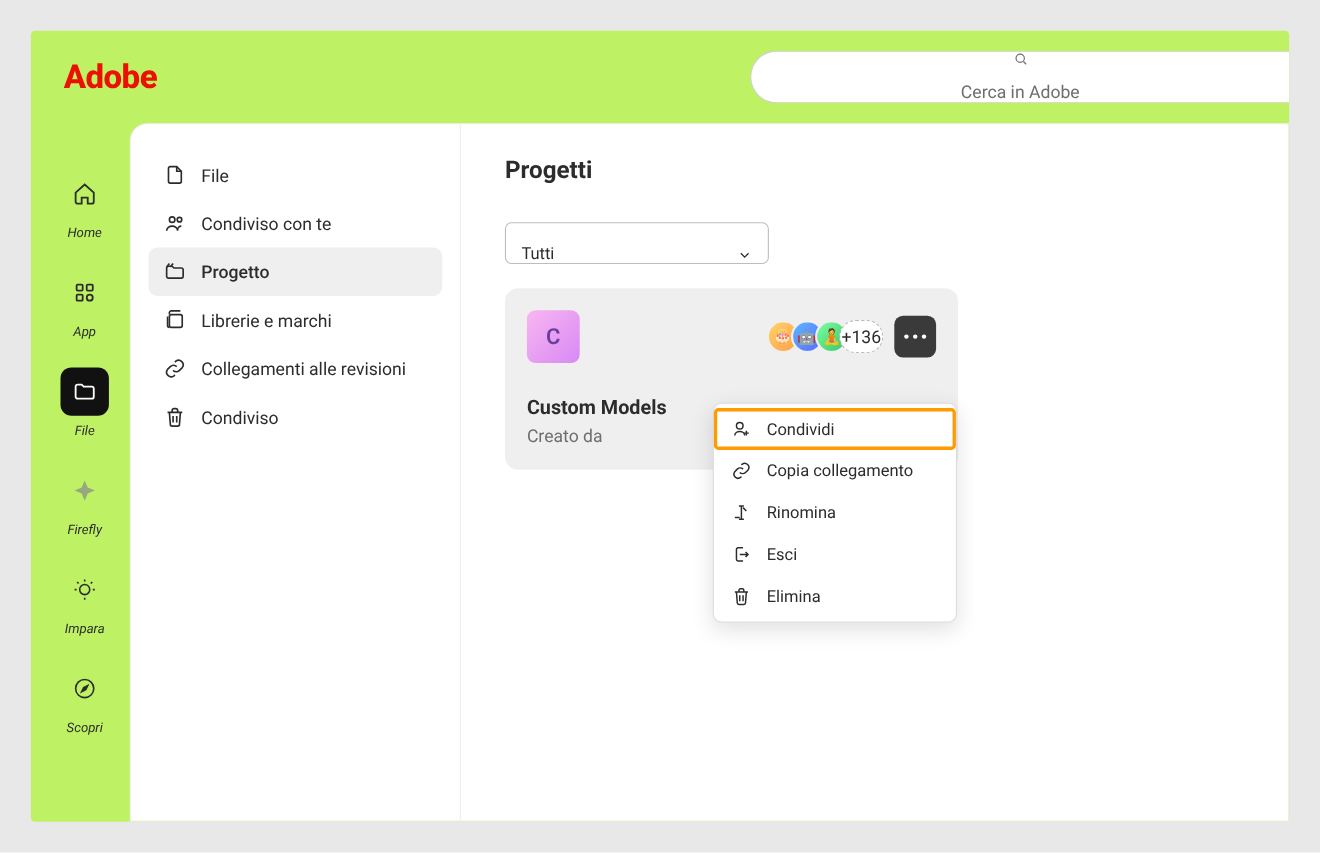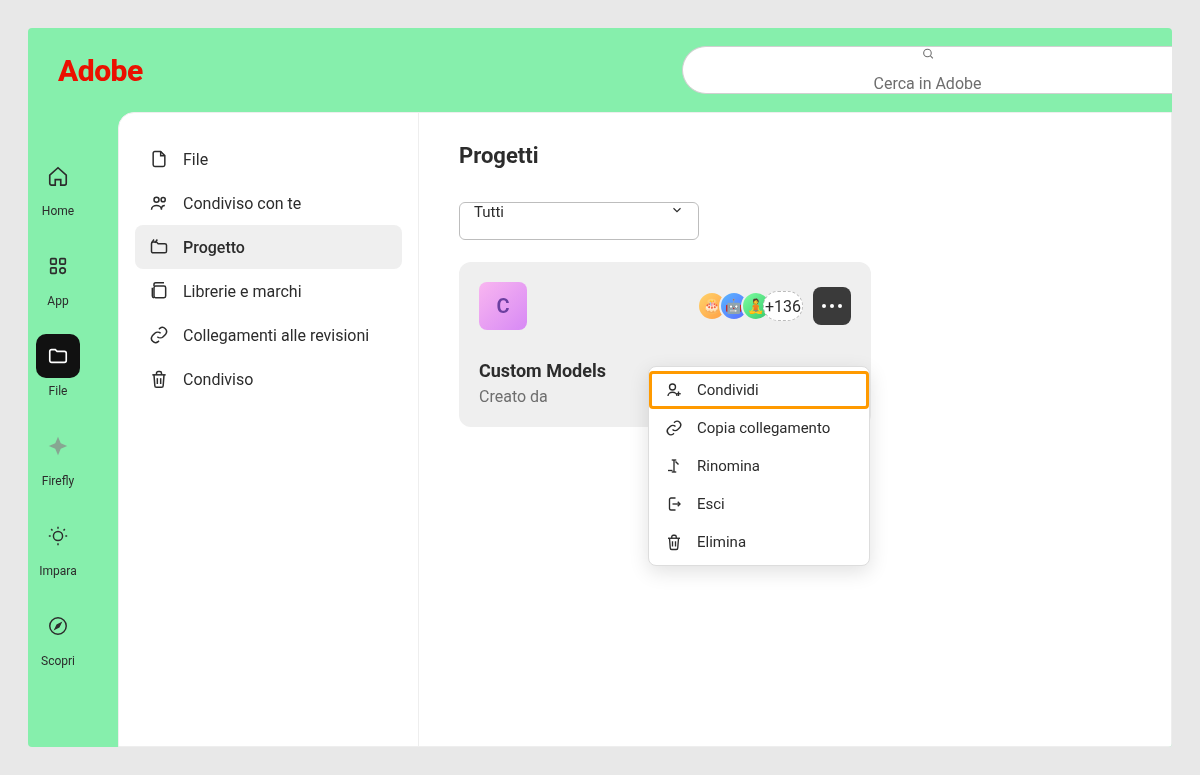--- a/index.html
+++ b/index.html
@@ -7,21 +7,21 @@
     font-family: -apple-system, BlinkMacSystemFont, "Segoe UI", Roboto, Helvetica, Arial, sans-serif;
     background: #e8e8e8;
     width: 1200px;
     height: 775px;
     overflow: hidden;
     position: relative;
   }
   .app-frame {
     position: absolute;
     top: 28px; left: 28px; right: 28px; bottom: 28px;
-    background: #86efac;
+    background: #bef264;
     border-radius: 4px;
     overflow: hidden;
   }
   .header {
     position: absolute;
     top: 0; left: 0; right: 0;
     height: 84px;
     display: flex;
     align-items: center;
   }
@@ -53,23 +53,24 @@
     flex-direction: column;
   }
   .search svg { width: 18px; height: 18px; stroke: #6e6e6e; }
 
   .left-rail {
     position: absolute;
     top: 120px; left: 0;
     width: 98px;
     display: flex;
     flex-direction: column;
-    align-items: flex-start;
+    align-items: center;
     gap: 26px;
     padding-top: 6px;
+    font-style: italic;
   }
   .rail-item {
     display: flex;
     flex-direction: column;
     align-items: center;
     gap: 6px;
     cursor: pointer;
     width: 60px;
   }
   .rail-icon {
@@ -115,21 +116,21 @@
     position: relative;
   }
   .main h1 { font-size: 22px; font-weight: 700; color: #2c2c2c; margin-bottom: 34px; }
 
   .filter {
     width: 240px;
     height: 38px;
     border: 1px solid #bdbdbd;
     border-radius: 6px;
     display: flex;
-    align-items: flex-start;
+    align-items: flex-end;
     justify-content: space-between;
     padding: 0 14px;
     font-size: 15px;
     color: #2c2c2c;
     margin-bottom: 22px;
     cursor: pointer;
   }
   .filter svg { width: 14px; height: 14px; }
 
   .card {

